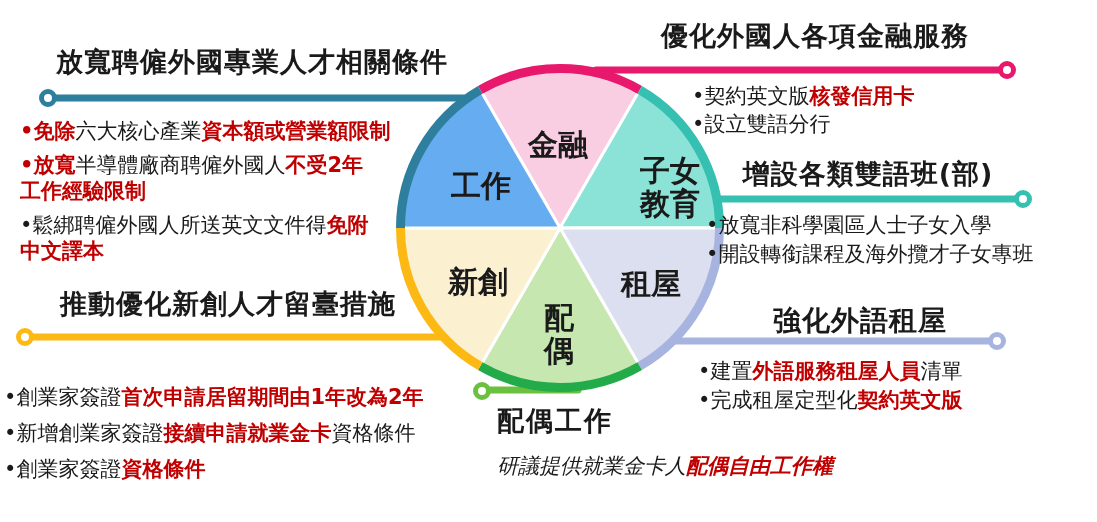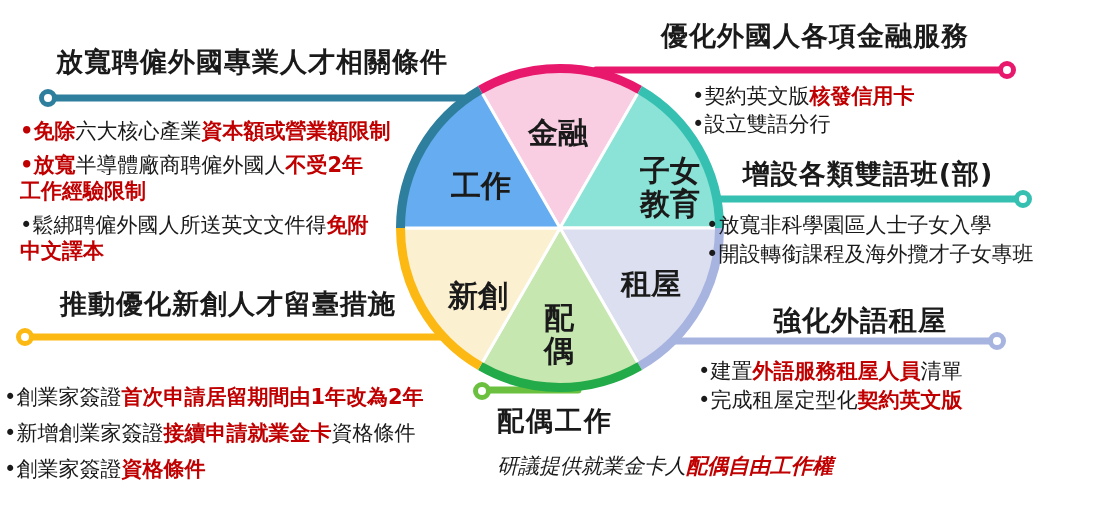--- a/index.html
+++ b/index.html
@@ -53,27 +53,27 @@
     <path d="M560,228 L400,228 A160,160 0 0 1 480,89.43 Z" stroke="#fff" stroke-width="3" stroke-linejoin="round" fill="#66ACF0"></path>
 
     <path d="M480.25,89.87 A159.5,159.5 0 0 1 639.75,89.87" fill="none" stroke-width="9" stroke="#E8186D"></path>
     <path d="M639.75,89.87 A159.5,159.5 0 0 1 719.5,228" fill="none" stroke-width="9" stroke="#35C0B1"></path>
     <path d="M719.5,228 A159.5,159.5 0 0 1 639.75,366.13" fill="none" stroke-width="9" stroke="#A8B4E0"></path>
     <path d="M639.75,366.13 A159.5,159.5 0 0 1 480.25,366.13" fill="none" stroke-width="9" stroke="#22AB48"></path>
     <path d="M480.25,366.13 A159.5,159.5 0 0 1 400.5,228" fill="none" stroke-width="9" stroke="#FDB913"></path>
     <path d="M400.5,228 A159.5,159.5 0 0 1 480.25,89.87" fill="none" stroke-width="9" stroke="#2E7F9E"></path>
   </svg>
 
-  <div class="pie-label" style="left:498px; top:116px;">金融</div>
+  <div class="pie-label" style="left:498px; top:128px;">金融</div>
   <div class="pie-label" style="left:610px; top:154px;">子女
 教育</div>
   <div class="pie-label" style="left:591px; top:267px;">租屋</div>
   <div class="pie-label" style="left:499px; top:301px;">配
 偶</div>
-  <div class="pie-label" style="left:418px; top:279px;">新創</div>
+  <div class="pie-label" style="left:418px; top:265px;">新創</div>
   <div class="pie-label" style="left:421px; top:169px;">工作</div>
 
   <div>
     <div class="title" style="left:22px; top:46px; width:460px;">放寬聘僱外國專業人才相關條件</div>
     <div class="bullets" style="left:20px; top:118px; width:456px;">
       <div class="bullet"><span class="hl">•免除</span><span>六大核心產業</span><span class="hl">資本額或營業額限制</span></div>
       <div class="bullet"><span class="hl">•放寬</span><span>半導體廠商聘僱外國人</span><span class="hl">不受2年
 工作經驗限制</span></div>
       <div class="bullet"><span>•鬆綁聘僱外國人所送英文文件得</span><span class="hl">免附
 中文譯本</span></div>

